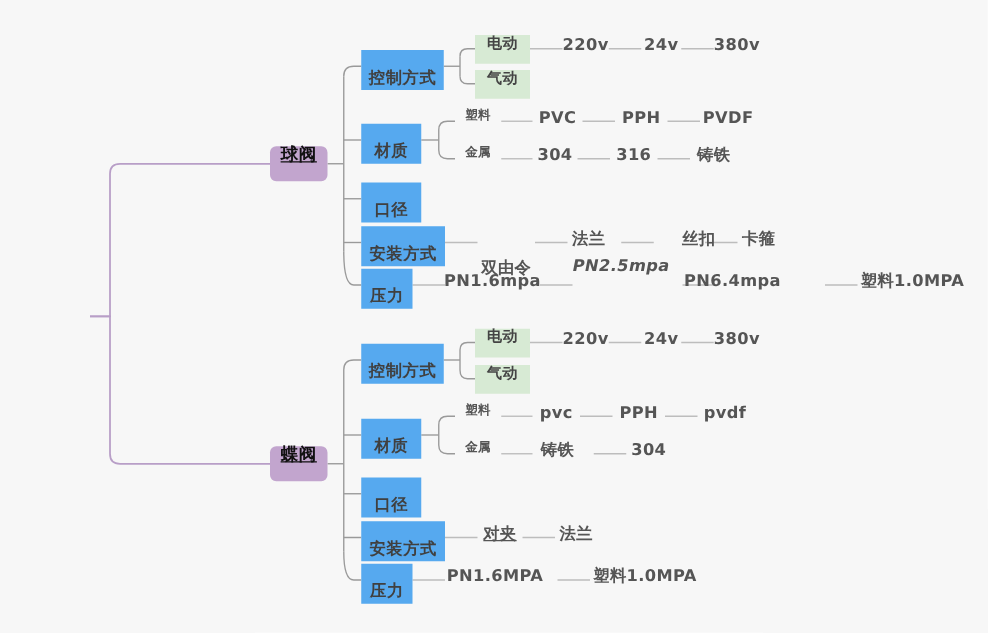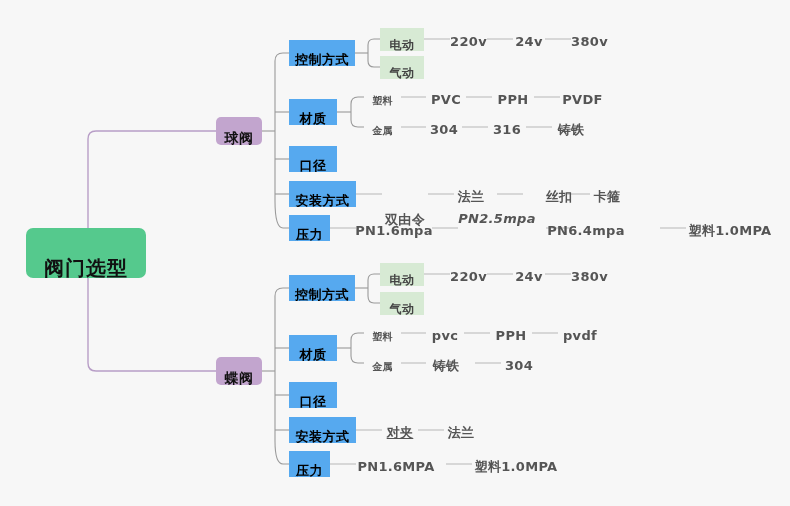--- a/index.html
+++ b/index.html
@@ -25,21 +25,21 @@
     left: 0;
     top: 0;
     width: 790px;
     height: 506px;
     pointer-events: none;
   }
   .node {
     position: absolute;
     box-sizing: border-box;
     display: flex;
-    align-items: flex-end;
+    align-items: flex-start;
     justify-content: center;
     white-space: nowrap;
     line-height: 1;
   }
   .node-root {
     background: #55c98d;
     color: #111111;
     font-size: 20px;
     font-weight: bold;
     border-radius: 7px;
@@ -47,27 +47,28 @@
     letter-spacing: 1px;
   }
   .node-valve {
     background: #c2a5ce;
     color: #111111;
     font-size: 14px;
     font-weight: bold;
     border-radius: 5px;
     padding: 0 20px;
     letter-spacing: 0.5px;
+    text-decoration: underline;
   }
   .node-cat {
     background: #56a9ef;
-    color: #000000;
+    color: #404040;
     font-size: 13px;
     font-weight: bold;
-    padding: 0 9px;
+    padding: 16px 9px;
     letter-spacing: 0.5px;
   }
   .node-sub {
     background: #d7ead4;
     color: #444444;
     font-size: 12px;
     font-weight: bold;
     padding: 0 8px;
     letter-spacing: 0.5px;
   }
@@ -162,23 +163,20 @@
     <path d="M401 363 H426" fill="none" stroke="#bdbdbd" stroke-width="1.1"></path>
     <path d="M475 363 H501" fill="none" stroke="#bdbdbd" stroke-width="1.1"></path>
 
     <path d="M356 430 H382" fill="none" stroke="#bdbdbd" stroke-width="1.1"></path>
     <path d="M418 430 H444" fill="none" stroke="#bdbdbd" stroke-width="1.1"></path>
 
     <path d="M330 464 H356" fill="none" stroke="#bdbdbd" stroke-width="1.1"></path>
     <path d="M446 464 H472" fill="none" stroke="#bdbdbd" stroke-width="1.1"></path>
   </svg>
 
-  <div class="node node-root" style="left:26px; top:228px; width:120px; height:50px;">
-    <span>阀门选型</span>
-  </div>
 
   <div class="node node-valve" style="left:216px; top:117px; width:46px; height:28px;">
     <span>球阀</span>
   </div>
 
   <div class="node node-cat" style="left:289px; top:40px; width:66px; height:26px;">
     <span>控制方式</span>
   </div>
   <div class="node node-sub" style="left:380px; top:28px; width:44px; height:23px;">
     <span>电动</span>

